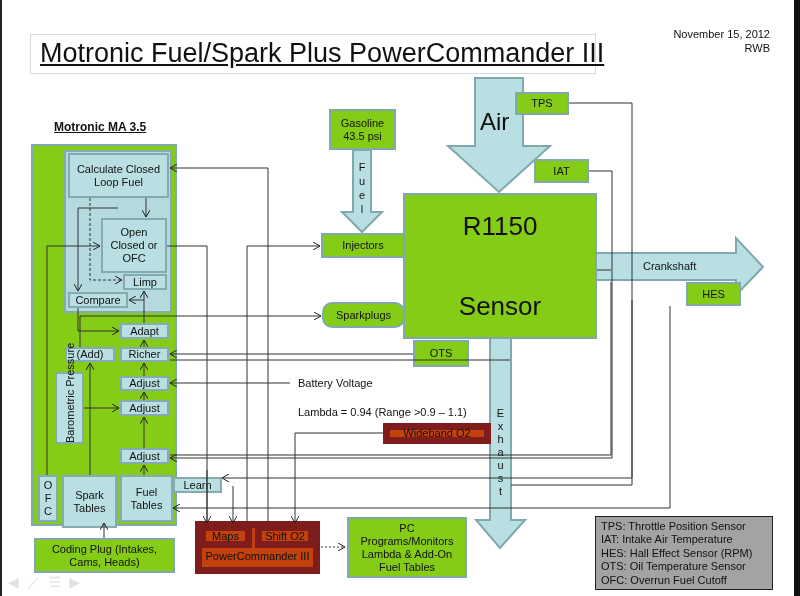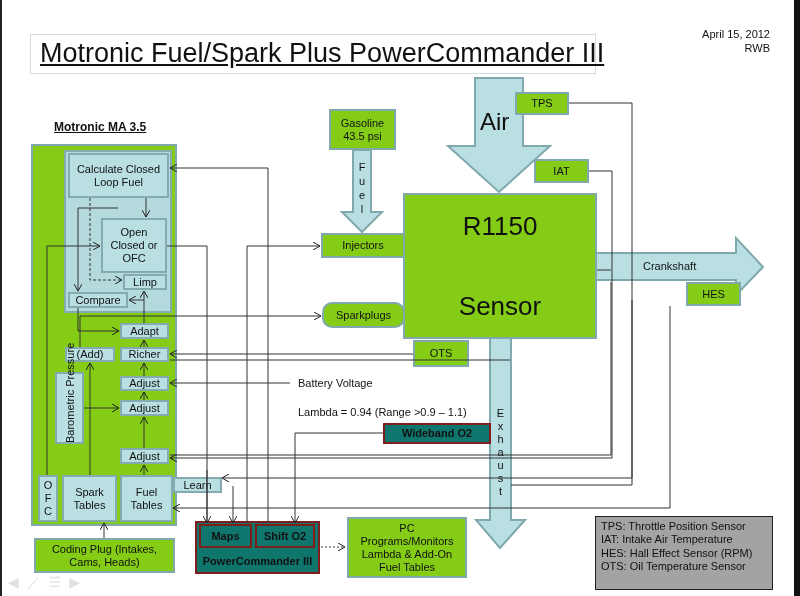--- a/index.html
+++ b/index.html
@@ -2,40 +2,40 @@
 <html><head>
 <meta charset="utf-8">
 <style>
   html, body { margin:0; padding:0; }
   body { width:800px; height:596px; background:#ffffff; position:relative; overflow:hidden; font-family:"Liberation Sans", sans-serif; color:#111; }
   .frame-left { position:absolute; left:0; top:0; width:2px; height:596px; background:#222; }
   .frame-right { position:absolute; right:0; top:0; width:6px; height:596px; background:#111; }
   .abs { position:absolute; box-sizing:border-box; }
   .box { position:absolute; box-sizing:border-box; background:#84cc16; border:2px solid #7fa9ad; display:flex; align-items:center; justify-content:center; text-align:center; font-size:11px; line-height:13px; color:#111; }
   .inner { background:#b9dfe3; border:2px solid #84abaf; }
-  .yellow { background:#0f766e; border:2px solid #7f1d1d;font-weight:bold; }
+  .yellow { background:#c2410c; border:7px solid #7f1d1d; }
   .title-box { position:absolute; left:30px; top:34px; width:566px; height:40px; border:1px solid #d0dcdf; box-sizing:border-box; }
   .title { position:absolute; left:40px; top:38px; font-size:27px; text-decoration:underline; letter-spacing:0; white-space:nowrap; }
   .date { position:absolute; right:30px; top:27px; font-size:11px; text-align:right; line-height:14px; }
   .label { position:absolute; font-size:11px; white-space:nowrap; }
   svg.lines { position:absolute; left:0; top:0; width:800px; height:596px; pointer-events:none; }
   .vert { display:flex; flex-direction:column; align-items:center; font-size:11px; line-height:13px; }
   .legend { position:absolute; left:595px; top:516px; width:178px; height:74px; border:1px solid #222; box-sizing:border-box; padding:3px 5px; font-size:11px; line-height:13.4px; background:#a3a3a3; }
   .nav { position:absolute; left:8px; top:574px; font-size:14px; color:#e2e2e2; letter-spacing:8px; }
 </style>
 </head>
 <body>
 
 <div class="frame-left"></div>
 <div class="frame-right"></div>
 
 <div class="title-box"></div>
 <div class="title">Motronic Fuel/Spark Plus PowerCommander III</div>
 <div class="date">
-  <div>April 15, 2012</div>
+  <div>November 15, 2012</div>
   <div>RWB</div>
 </div>
 
 <div class="label" style="left:54px; top:120px; font-weight:bold; font-size:12px; text-decoration:underline;">Motronic MA 3.5</div>
 
 <div class="box" style="left:31px; top:144px; width:146px; height:382px;"></div>
 
 <div class="box inner" style="left:64px; top:150px; width:108px; height:163px; background:#b4dade;"></div>
 
 <div class="box inner" style="left:68px; top:153px; width:101px; height:45px;">Calculate Closed Loop Fuel</div>
@@ -52,21 +52,21 @@
 
 <div class="box inner" style="left:55px; top:372px; width:29px; height:72px;">
   <div style="transform:rotate(-90deg); white-space:nowrap; font-size:11px; line-height:12px; text-align:center; width:70px;">Barometric Pressure</div>
 </div>
 
 <div class="box inner vert" style="left:38px; top:475px; width:20px; height:47px;">
   <span>O</span>
   <span>F</span>
   <span>C</span>
 </div>
-<div class="box inner" style="left:62px; top:475px; width:55px; height:47px;">Spark Tables</div>
+<div class="box inner" style="left:62px; top:475px; width:55px; height:53px;">Spark Tables</div>
 <div class="box inner" style="left:120px; top:475px; width:53px; height:47px;">Fuel Tables</div>
 <div class="box inner" style="left:173px; top:477px; width:49px; height:16px;">Learn</div>
 
 <div class="box" style="left:34px; top:538px; width:141px; height:35px; padding:0 4px;">Coding Plug (Intakes, Cams, Heads)</div>
 
 <div class="box" style="left:329px; top:109px; width:67px; height:41px;">Gasoline 43.5 psi</div>
 <svg class="lines" style="z-index:0;">
   <polygon points="353,150 371,150 371,212 382,212 362,232 342,212 353,212" fill="#b9dfe3" stroke="#7fa9ad" stroke-width="2"></polygon>
 </svg>
 <div class="vert abs" style="left:356px; top:160px; width:12px; line-height:14px;">
@@ -178,17 +178,18 @@
 
     <path d="M321,547 L345,547" stroke-dasharray="2,2" marker-end="url(#ah)"></path>
   </g>
 </svg>
 
 <div class="legend">
   <div>TPS: Throttle Position Sensor</div>
   <div>IAT:  Intake Air Temperature</div>
   <div>HES: Hall Effect Sensor (RPM)</div>
   <div>OTS: Oil Temperature Sensor</div>
+  <div>OFC: Overrun Fuel Cutoff</div>
 </div>
 
 <div class="nav">
   <span>◀</span><span>／</span><span>☰</span><span>▶</span>
 </div>
 
 </body></html>

